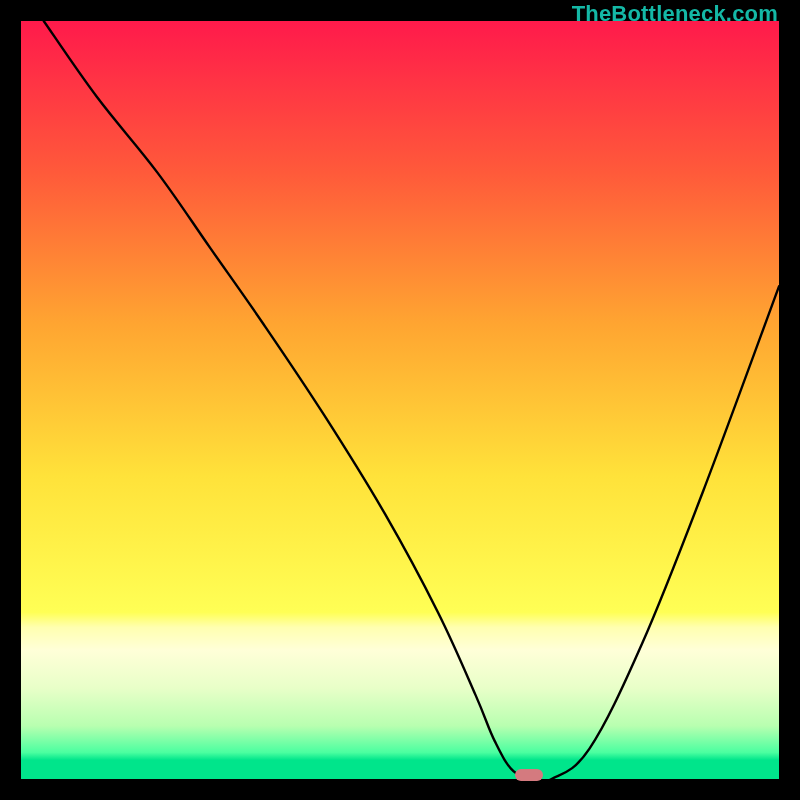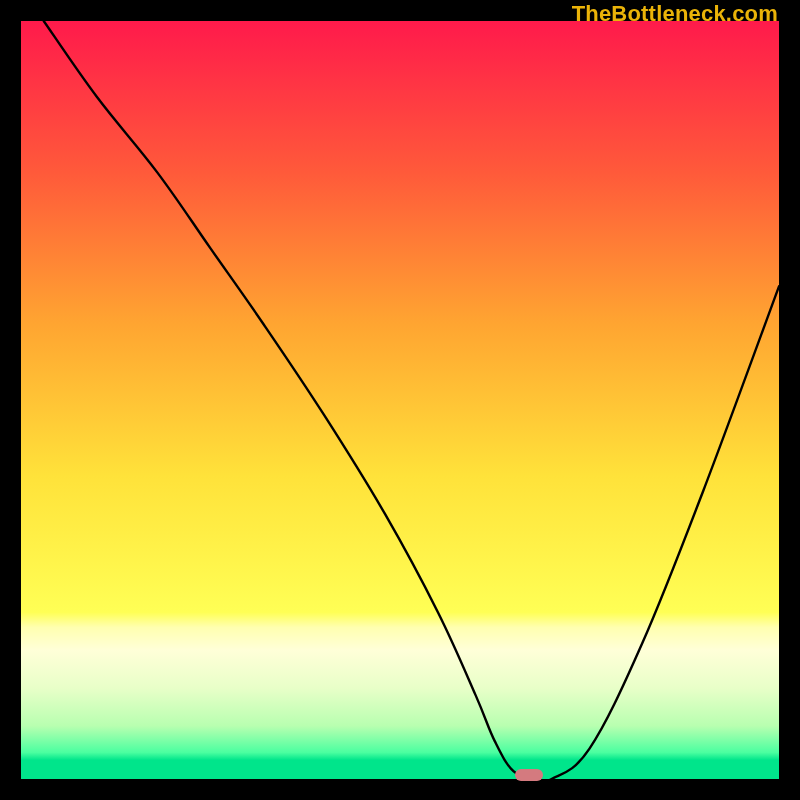--- a/index.html
+++ b/index.html
@@ -25,21 +25,21 @@
     width: 758px;
     height: 758px;
   }
   .watermark {
     position: absolute;
     top: 1px;
     right: 22px;
     font-family: Arial, Helvetica, sans-serif;
     font-size: 22px;
     font-weight: 600;
-    color: #eab308;
+    color: #14b8a6;
     letter-spacing: 0.2px;
     user-select: none;
   }
   svg {
     display: block;
   }
   .marker {
     position: absolute;
     width: 28px;
     height: 12px;

